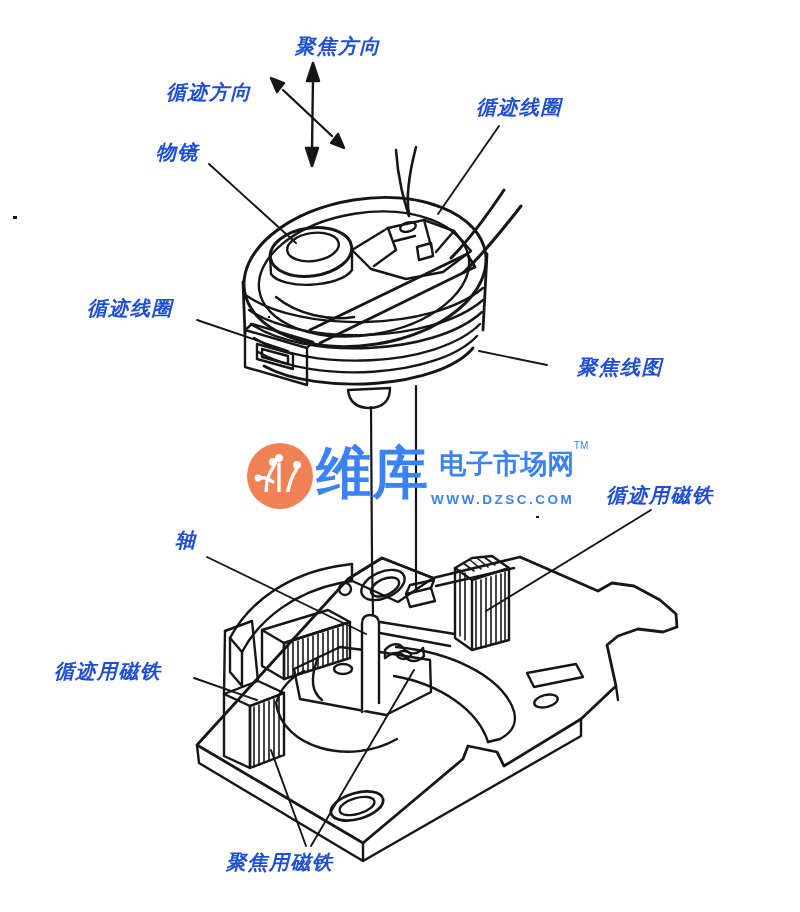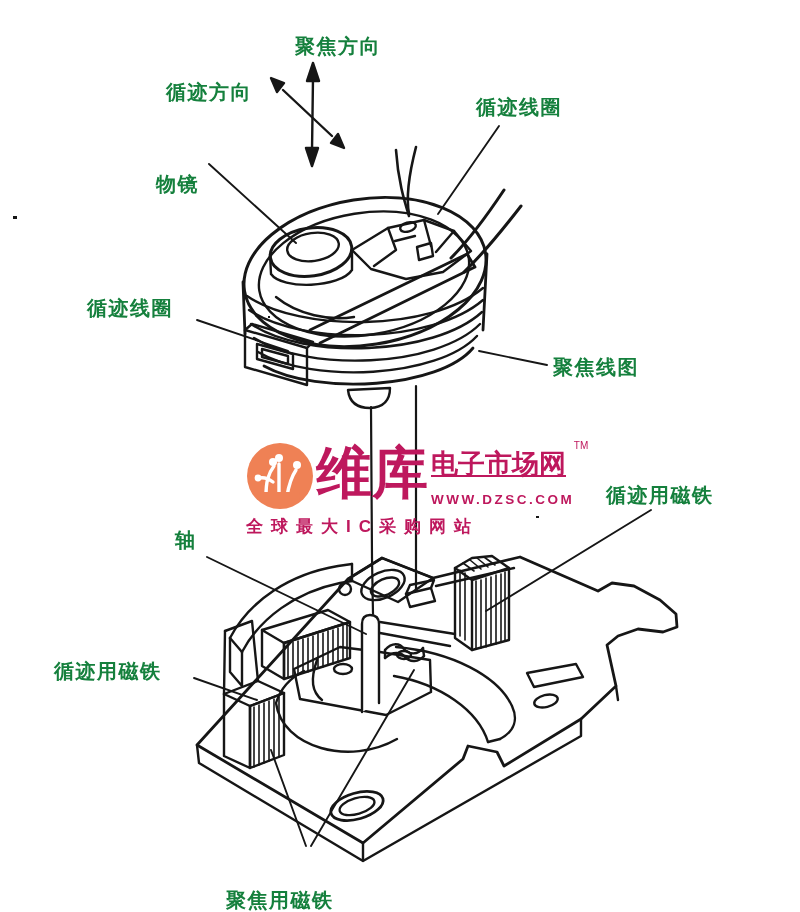--- a/index.html
+++ b/index.html
@@ -1,29 +1,29 @@
 <!DOCTYPE html>
 <html><head>
 <meta charset="utf-8">
 <style>
   html,body{margin:0;padding:0;background:#fff;}
   .stage{position:relative;width:800px;height:912px;background:#ffffff;overflow:hidden;
          font-family:"Liberation Serif","DejaVu Serif",serif;}
   .art{position:absolute;left:0;top:0;}
-  .lbl{position:absolute;color:#15803d;font-weight:700;font-size:20px;letter-spacing:1.5px;
-       white-space:nowrap;line-height:1.1;}
+  .lbl{position:absolute;color:#1d4ed8;font-weight:700;font-size:20px;letter-spacing:1.5px;
+       white-space:nowrap;line-height:1.1;font-style:italic;}
   
-  .wm{position:absolute;left:246px;top:442px;color:#be185d;}
+  .wm{position:absolute;left:246px;top:442px;color:#3b82f6;text-align:right;}
   .wm-row1{display:flex;align-items:flex-start;height:70px;}
   .wm-logo{width:68px;height:68px;display:block;flex:0 0 auto;}
   .wm-brand{font-family:"Liberation Sans","DejaVu Sans",sans-serif;font-weight:800;
             font-size:56px;line-height:62px;letter-spacing:0px;margin-left:2px;}
   .wm-mid{display:flex;flex-direction:column;margin-left:3px;padding-top:8px;position:relative;}
   .wm-cn{font-family:"Liberation Sans","DejaVu Sans",sans-serif;font-weight:800;
-         font-size:27px;line-height:28px;letter-spacing:0px;text-decoration:underline;}
+         font-size:27px;line-height:28px;letter-spacing:0px;}
   .wm-tm{position:absolute;right:-14px;top:-2px;font-size:10px;font-weight:400;
          font-family:"Liberation Sans",sans-serif;}
   .wm-url{font-family:"Liberation Sans","DejaVu Sans",sans-serif;font-weight:700;
           font-size:13.5px;letter-spacing:2.5px;margin-top:14px;}
   .wm-tagline{font-family:"Liberation Sans","DejaVu Sans",sans-serif;font-weight:600;
               font-size:17px;letter-spacing:8px;margin-top:3px;white-space:nowrap;}
 </style>
 </head>
 <body>
 
@@ -219,28 +219,28 @@
       <g fill="#161616" stroke="none">
         <rect x="13" y="216" width="4" height="3"></rect>
         <rect x="536" y="516" width="3" height="2"></rect>
         <rect x="268" y="316" width="2" height="2"></rect>
       </g>
     </g>
   </svg>
 
   <div class="lbl" style="left:295px;top:35px;">聚焦方向</div>
   <div class="lbl" style="left:166px;top:58px;margin-top:23px;">循迹方向</div>
-  <div class="lbl" style="left:156px;top:141px;margin-top:32px;">物镜</div>
+  <div class="lbl" style="left:156px;top:141px;">物镜</div>
   <div class="lbl" style="left:476px;top:96px;">循迹线圈</div>
   <div class="lbl" style="left:87px;top:297px;">循迹线圈</div>
-  <div class="lbl" style="left:553px;top:356px;">聚焦线图</div>
+  <div class="lbl" style="left:577px;top:356px;">聚焦线图</div>
   <div class="lbl" style="left:606px;top:484px;">循迹用磁铁</div>
   <div class="lbl" style="left:175px;top:529px;">轴</div>
   <div class="lbl" style="left:54px;top:660px;">循迹用磁铁</div>
-  <div class="lbl" style="left:226px;top:889px;">聚焦用磁铁</div>
+  <div class="lbl" style="left:226px;top:851px;">聚焦用磁铁</div>
 
   <div class="wm">
     <div class="wm-row1">
       <svg class="wm-logo" viewBox="0 0 68 68">
         <circle cx="34" cy="34" r="33" fill="#ef8155"></circle>
         <g stroke="#ffffff" stroke-width="3.4" fill="none" stroke-linecap="round">
           <path d="M20,54 C20,40 22,32 28,24"></path>
           <path d="M33,54 L33,22"></path>
           <path d="M41,54 C43,42 46,34 50,28"></path>
           <path d="M27,40 C22,36 18,35 13,36"></path>
@@ -253,16 +253,15 @@
         </g>
         <rect x="14" y="50" width="40" height="8" rx="3" fill="#ef8155"></rect>
       </svg>
       <span class="wm-brand">维库</span>
       <span class="wm-mid">
         <span class="wm-cn">电子市场网</span>
         <span class="wm-tm">TM</span>
         <span class="wm-url">WWW.DZSC.COM</span>
       </span>
     </div>
-    <div class="wm-tagline">全球最大IC采购网站</div>
   </div>
 
 </div>
 
 </body></html>

